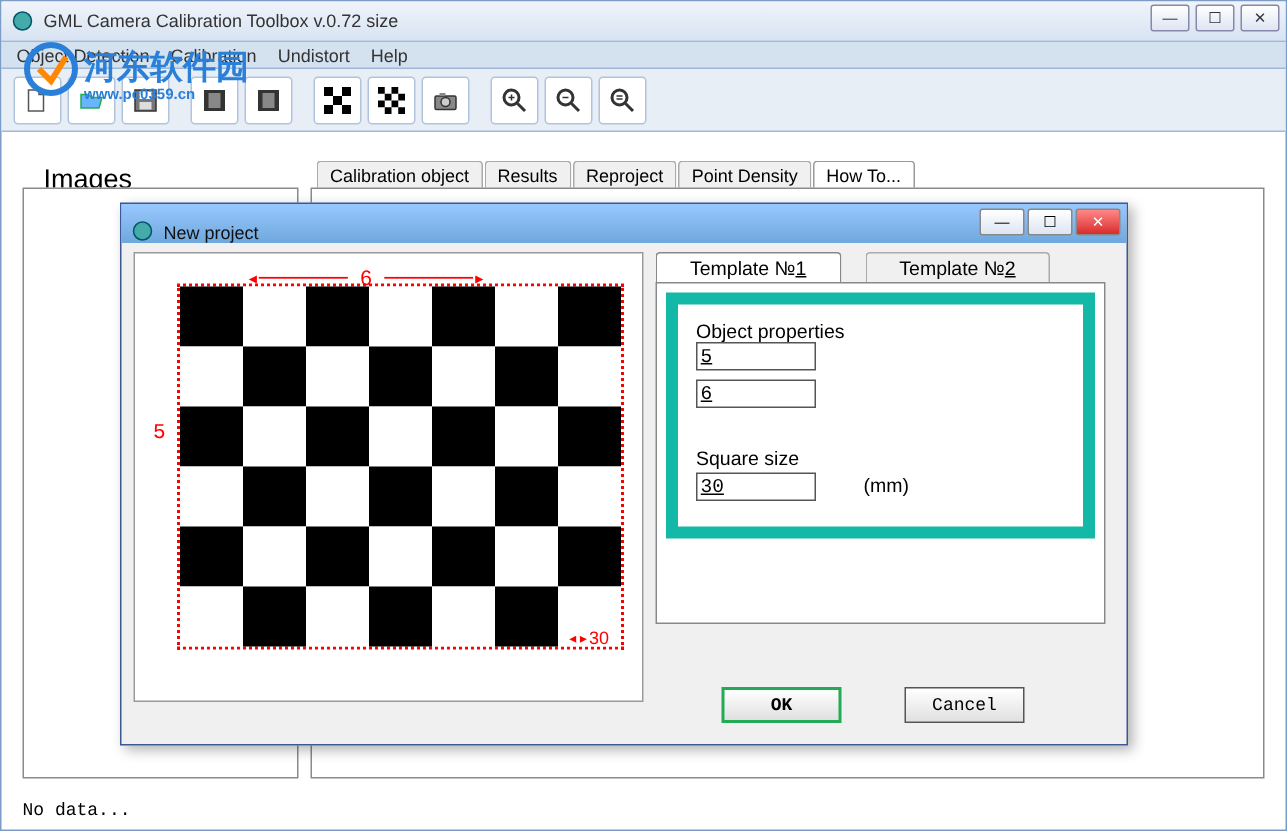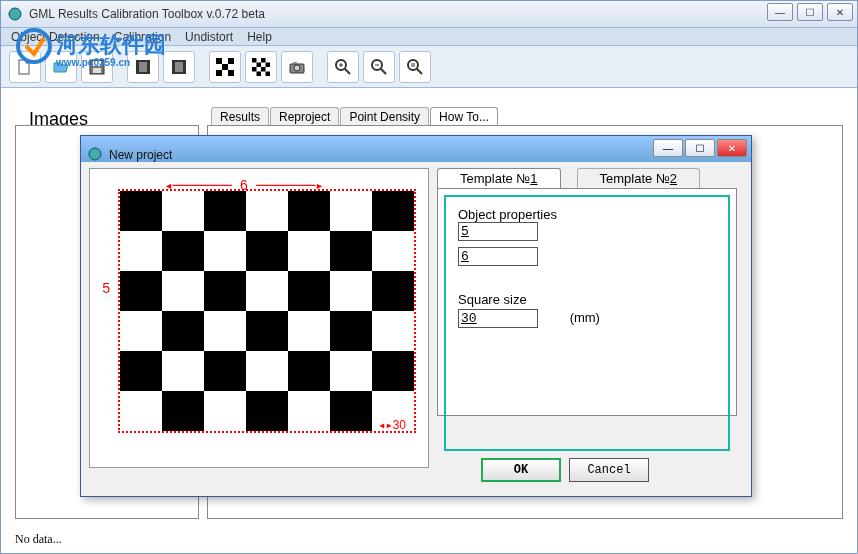--- a/index.html
+++ b/index.html
@@ -20,21 +20,21 @@
 .tb-sep { width: 6px; }
 
 .images-label { position: absolute; top: 108px; left: 28px; font-size: 18px; }
 .images-panel { position: absolute; top: 124px; left: 14px; width: 184px; height: 394px; border: 1px solid #8a8a8a; background: #fff; }
 
 .tabstrip { position: absolute; top: 106px; left: 210px; display: flex; align-items: flex-end; font-size: 12px; font-family: "Courier New", monospace; }
 .tab { border: 1px solid #aaa; border-bottom: none; padding: 2px 8px; background: #f0f0f0; margin-right: 1px; border-radius: 3px 3px 0 0; }
 .tab.active { background: #fff; border-color: #999; }
 .tab-content-panel { position: absolute; top: 124px; left: 206px; right: 14px; height: 394px; border: 1px solid #8a8a8a; background: #fff; }
 
-.nodata { position: absolute; bottom: 6px; left: 14px; font-size: 12px; font-family: Liberation Serif, serif; }
+.nodata { position: absolute; bottom: 6px; left: 14px; font-size: 12px; font-family: Liberation Mono, monospace; }
 
 .watermark { position: absolute; top: 24px; left: 0; font-size: 22px; font-weight: bold; color: rgba(30,100,200,0.5); pointer-events: none; z-index: 200; padding-left: 14px; }
 
 
 .dialog { position: absolute; top: 135px; left: 80px; width: 672px; height: 362px; border: 1px solid #3b5998; background: #f0f0f0; box-shadow: 3px 3px 8px rgba(0,0,0,0.3); z-index: 100; }
 .dlg-title { height: 26px; background: linear-gradient(#98c8ff,#6fa8dc); display: flex; align-items: flex-end; padding: 0 6px; }
 .dlg-title .t-icon { width: 16px; height: 16px; margin-right: 6px; }
 .dlg-title .t-text { font-size: 12px; color: #111; flex: 1; }
 .dlg-btns { position: absolute; right: 4px; top: 3px; display: flex; gap: 2px; }
 .dlg-btn { width: 30px; height: 18px; border: 1px solid #888; background: linear-gradient(#fff,#dce6f2); font-size: 10px; display: flex; align-items: center; justify-content: center; border-radius: 2px; }
@@ -53,43 +53,43 @@
 .dim-left { position: absolute; top: 20px; left: 12px; height: 200px; display: flex; align-items: center; color: red; font-family: "Courier New", monospace; font-size: 14px; }
 .dim-sq { position: absolute; bottom: 0px; right: 10px; color: red; font-family: "Courier New", monospace; font-size: 12px; }
 .arr { color: red; font-family: monospace; }
 
 .dlg-tabs { position: absolute; top: 32px; left: 356px; display: flex; font-family: "Courier New", monospace; font-size: 13px; }
 .dlg-tab { border: 1px solid #aaa; border-bottom: none; padding: 2px 22px; background: #f0f0f0; border-radius: 3px 3px 0 0; margin-right: 16px; }
 .dlg-tab.active { background: #fff; border-color: #888; }
 .dlg-tab .ul { text-decoration: underline; }
 
 .dlg-right { position: absolute; top: 52px; left: 356px; width: 300px; height: 228px; border: 1px solid #888; background: #fff; padding: 6px; font-family: "Courier New", monospace; font-size: 13px; }
-.dlg-right .fieldset { border: 2px solid #14b8a6; padding: 10px 12px 22px; height: 256px; }
+.dlg-right .fieldset { border: 8px solid #14b8a6; padding: 10px 12px 22px; height: 164px; }
 .fld-label { margin-top: 8px; margin-bottom: 2px; }
 .fld-input { width: 80px; border: 1px solid #555; font-family: "Courier New", monospace; font-size: 13px; padding: 1px 2px; text-decoration: underline; }
 .unit { display: inline-block; margin-left: 28px; }
 
-.dlg-actions { position: absolute; bottom: 14px; left: 400px; display: flex; gap: 8px; }
+.dlg-actions { position: absolute; bottom: 14px; left: 400px; display: flex; gap: 42px; }
 .dlg-act-btn { width: 80px; height: 24px; border: 1px solid #555; background: linear-gradient(#fff,#e0e0e0); font-size: 12px; font-family: "Courier New", monospace; }
 .dlg-act-btn.ok { border: 2px solid #2a5; font-weight: bold; }
 
 
 svg { display: block; }
 </style>
 </head>
 <body>
 
 <div class="main-window">
   <div class="main-titlebar">
     <span class="app-icon">
       <svg width="16" height="16">
           <circle cx="8" cy="8" r="6" fill="#4aa" stroke="#056"></circle>
         </svg>
     </span>
-    <span class="title-text">GML Results Calibration Toolbox  v.0.72 beta</span>
+    <span class="title-text">GML Camera Calibration Toolbox  v.0.72 size</span>
     <div class="win-btns">
       <div class="win-btn">—</div>
       <div class="win-btn">☐</div>
       <div class="win-btn">✕</div>
     </div>
   </div>
 
   <div class="menubar">
     <span>Object Detection</span>
     <span>Calibration</span>
@@ -183,20 +183,21 @@
           <line x1="5" y1="6" x2="9" y2="6" stroke="#333"></line>
           <line x1="5" y1="8" x2="9" y2="8" stroke="#333"></line>
         </svg>
       </div>
   </div>
 
   <div class="images-label">Images</div>
   <div class="images-panel"></div>
 
   <div class="tabstrip">
+    <div class="tab">Calibration object</div>
     <div class="tab">Results</div>
     <div class="tab">Reproject</div>
     <div class="tab">Point Density</div>
     <div class="tab active">How To...</div>
   </div>
   <div class="tab-content-panel"></div>
 
   <div class="nodata">No data...</div>
 </div>
 

